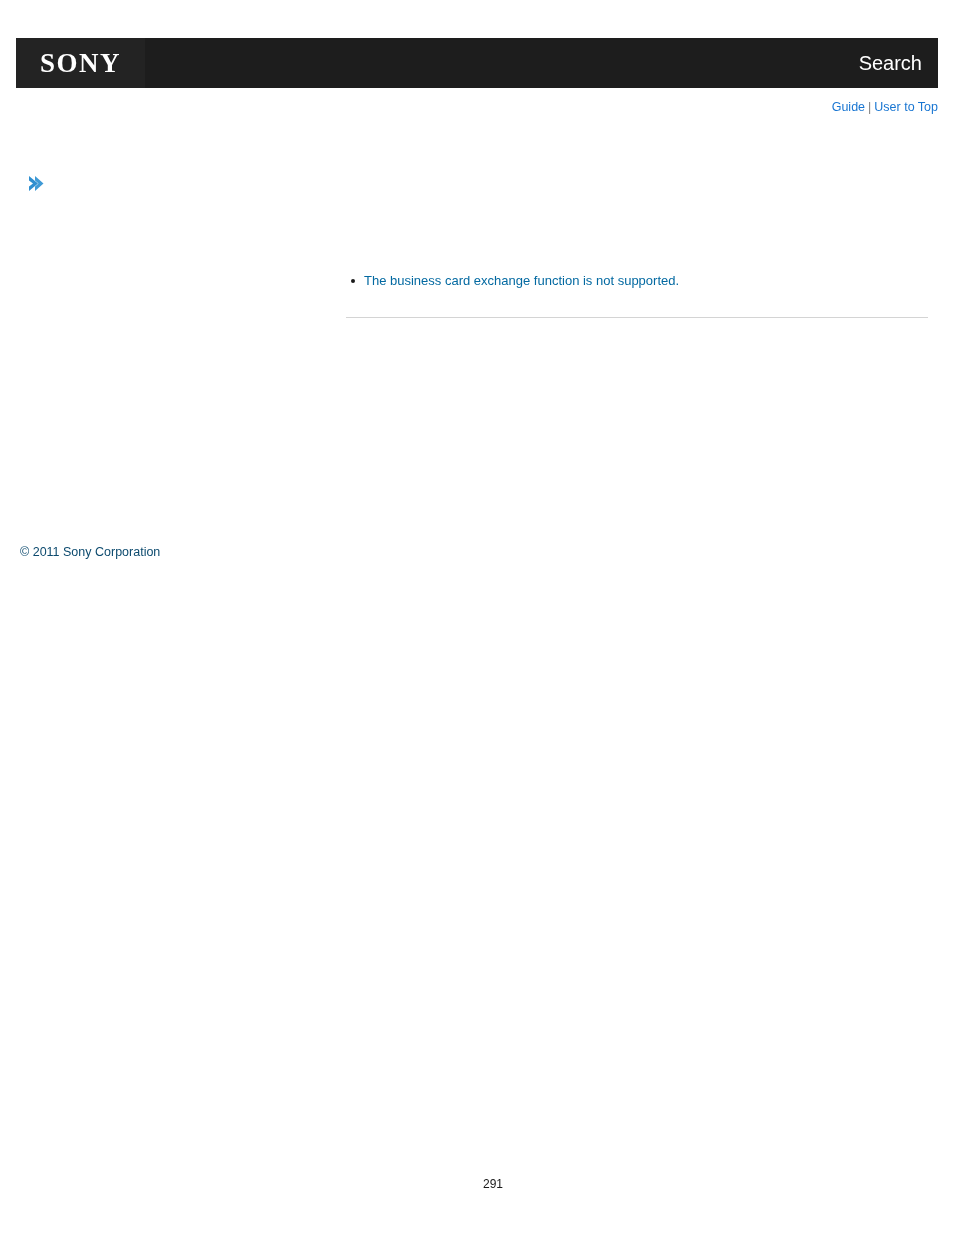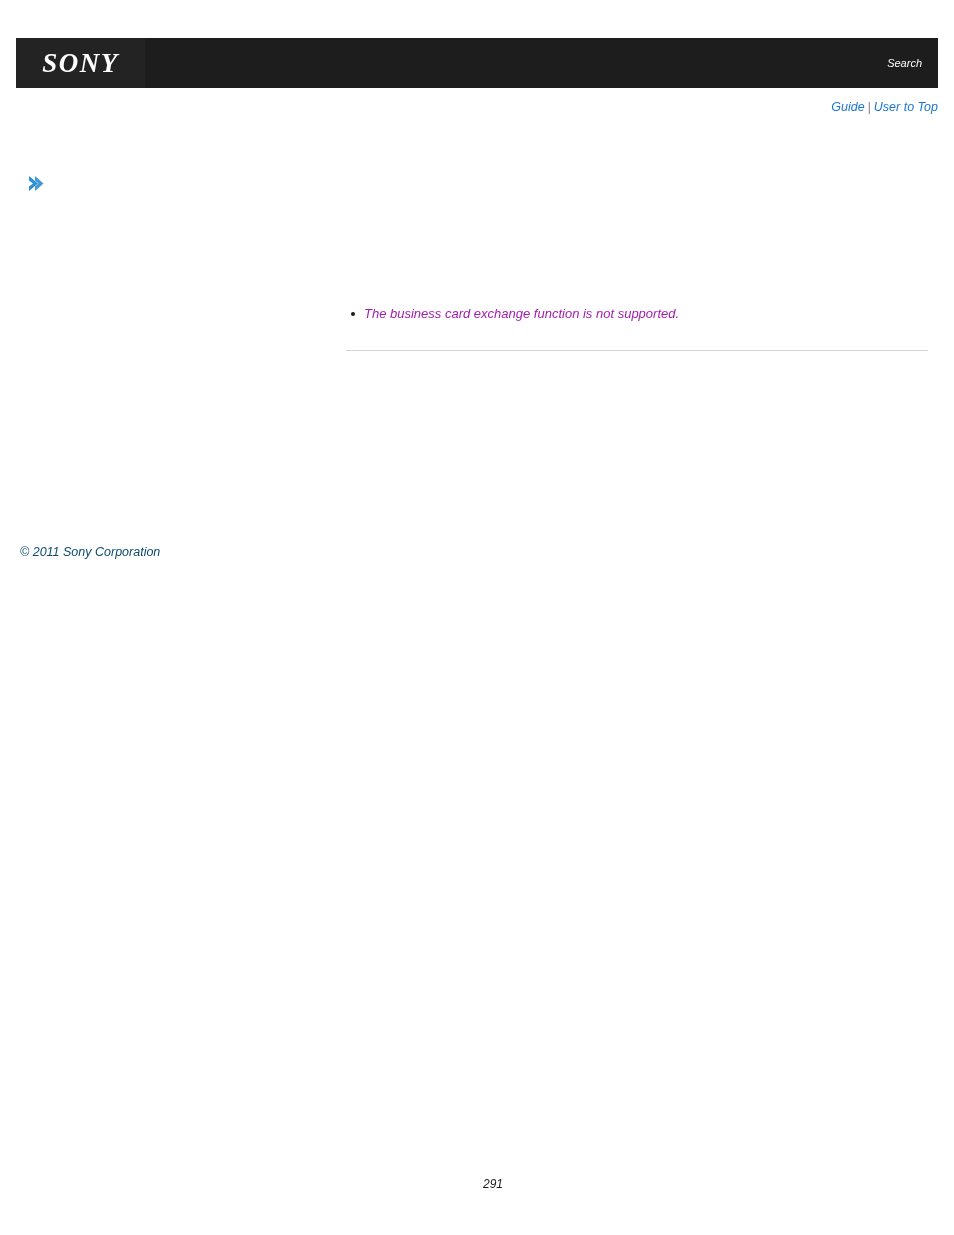--- a/index.html
+++ b/index.html
@@ -15,21 +15,20 @@
     font-family: "Liberation Sans", sans-serif;
     color: #000000;
     overflow: hidden;
   }
 
   
   .page {
     position: relative;
     width: 954px;
     height: 1235px;
-    font-style: italic;
   }
 
   
   .header-bar {
     position: absolute;
     left: 16px;
     top: 38px;
     width: 922px;
     height: 50px;
     background: #1d1d1d;
@@ -50,21 +49,21 @@
     color: #ffffff;
     font-family: "Liberation Serif", serif;
     font-weight: bold;
     font-size: 27px;
     letter-spacing: 1.5px;
     line-height: 1;
     transform: scaleY(1.04);
   }
   .search-link {
     color: #ffffff;
-    font-size: 11px;
+    font-size: 20px;
     margin-right: 16px;
     text-decoration: none;
     white-space: nowrap;
   }
 
   
   .subheader {
     position: absolute;
     left: 0;
     top: 100px;
@@ -150,24 +149,23 @@
     width: 582px;
   }
   .content ul {
     margin: 0;
     padding: 0 0 0 18px;
     list-style: none;
   }
   .content li {
     position: relative;
     font-size: 13px;
-    color: #a21caf;
+    color: #0369a1;
     line-height: 1.45;
     padding-left: 0;
-    margin-top: 33px;
   }
   .content li::before {
     content: "";
     position: absolute;
     left: -13px;
     top: 7px;
     width: 4px;
     height: 4px;
     border-radius: 50%;
     background: #1a1a1a;

